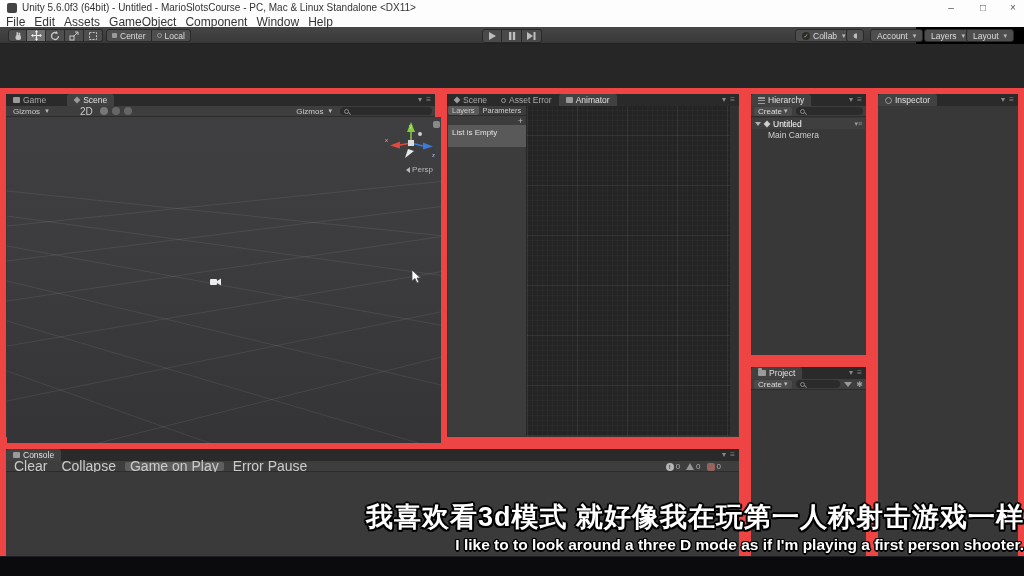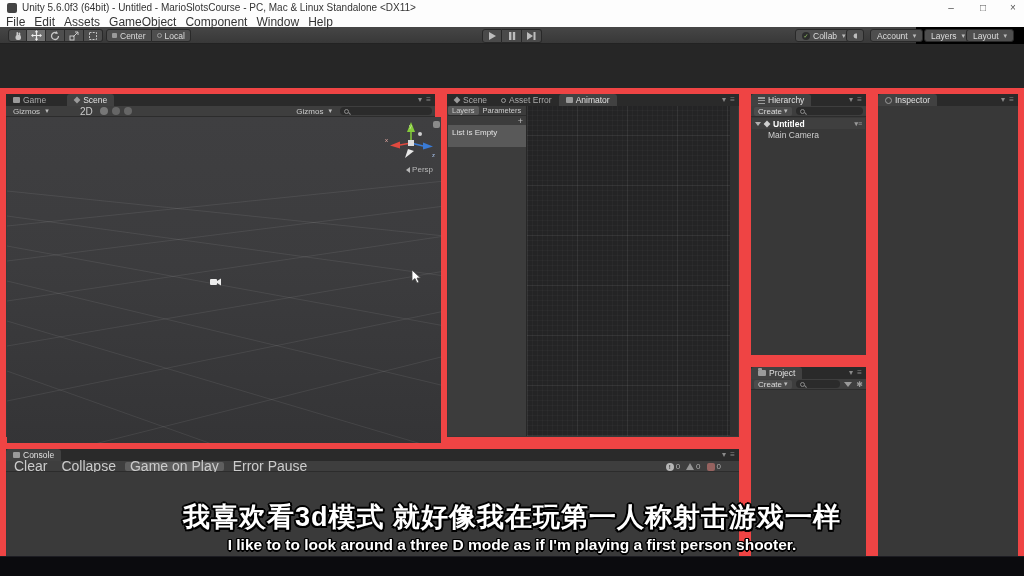--- a/index.html
+++ b/index.html
@@ -77,41 +77,41 @@
       repeating-linear-gradient(0deg,rgba(255,255,255,.05) 0 1px,transparent 1px 50px),
       repeating-linear-gradient(90deg,rgba(255,255,255,.05) 0 1px,transparent 1px 50px),
       repeating-linear-gradient(0deg,rgba(255,255,255,.025) 0 1px,transparent 1px 5px),
       repeating-linear-gradient(90deg,rgba(255,255,255,.025) 0 1px,transparent 1px 5px)}
   #anim-scroll{position:absolute;right:1px;top:12px;width:8px;bottom:1px;background:#303030}
 
   
   #hier-panel{left:745px;top:44px;width:127px;height:273px}
   #hier-tool{top:12px}
   .hrow{position:absolute;left:1px;right:1px;height:11px;display:flex;align-items:center;gap:3px;font-size:8.5px;color:#cfcfcf;padding-left:3px}
-  .hrow.sel{background:#3f3f3f;color:#fff;font-weight:bold}
+  .hrow.sel{background:#3f3f3f;color:#fff;font-weight:normal}
   .fold{width:0;height:0;border-left:3px solid transparent;border-right:3px solid transparent;border-top:4px solid #b0b0b0}
   #proj-panel{left:745px;top:317px;width:127px;height:239px}
   #proj-tool{top:12px}
   .funnel{width:0;height:0;border-left:4px solid transparent;border-right:4px solid transparent;border-top:5px solid #9a9a9a}
   #insp-panel{left:872px;top:44px;width:152px;height:512px}
 
   
   #console-panel{left:0;top:399px;width:745px;height:157px}
   #console-tool{top:12px}
   .cbtn{font-size:14px;color:#ccc;padding:0 5px;height:9px;line-height:9px}
   .cbtn.pressed{background:#5e5e5e;border-radius:2px}
   .counts{position:absolute;right:18px;top:0;height:11px;display:flex;align-items:center;gap:6px}
   .cnt{display:flex;align-items:center;gap:2px;font-size:8px;color:#b0b0b0}
   .ci-info{width:8px;height:8px;border-radius:50%;background:#b5b5b5;color:#333;font-size:6px;font-weight:bold;text-align:center;line-height:8px}
   .ci-warn{width:0;height:0;border-left:4px solid transparent;border-right:4px solid transparent;border-bottom:7px solid #969696}
   .ci-err{width:8px;height:8px;border-radius:2px;background:#96625f}
   #console-body{position:absolute;left:1px;right:1px;top:23px;bottom:1px;background:#3a3a3a}
 
   
-  .sub{position:absolute;left:0;width:1024px;text-align:center;color:#fff;z-index:40;pointer-events:none;font-weight:bold}
+  .sub{position:absolute;left:0;width:1024px;text-align:right;color:#fff;z-index:40;pointer-events:none;font-weight:bold}
   .sub-cn{top:499px;font-size:27px;letter-spacing:1px;
     text-shadow:2px 0 0 #000,-2px 0 0 #000,0 2px 0 #000,0 -2px 0 #000,1.5px 1.5px 0 #000,-1.5px 1.5px 0 #000,1.5px -1.5px 0 #000,-1.5px -1.5px 0 #000}
   .sub-en{top:536px;font-size:15.5px;
     text-shadow:1.5px 0 0 #000,-1.5px 0 0 #000,0 1.5px 0 #000,0 -1.5px 0 #000,1px 1px 0 #000,-1px 1px 0 #000,1px -1px 0 #000,-1px -1px 0 #000}
 
   
   #taskbar{left:0;top:556px;width:1024px;height:20px;background:#0b0b0e;border-top:1px solid #1c1c22;z-index:30}
   #start-btn{position:absolute;left:0;top:556px;width:44px;height:20px;display:flex;align-items:center;justify-content:center}
   #search-bar{position:absolute;left:44px;top:556px;width:168px;height:20px;background:#29292d;display:flex;align-items:center;padding:0 7px;gap:6px}
   #search-bar .ph{font-size:10px;color:#9a9a9a;flex:1}

